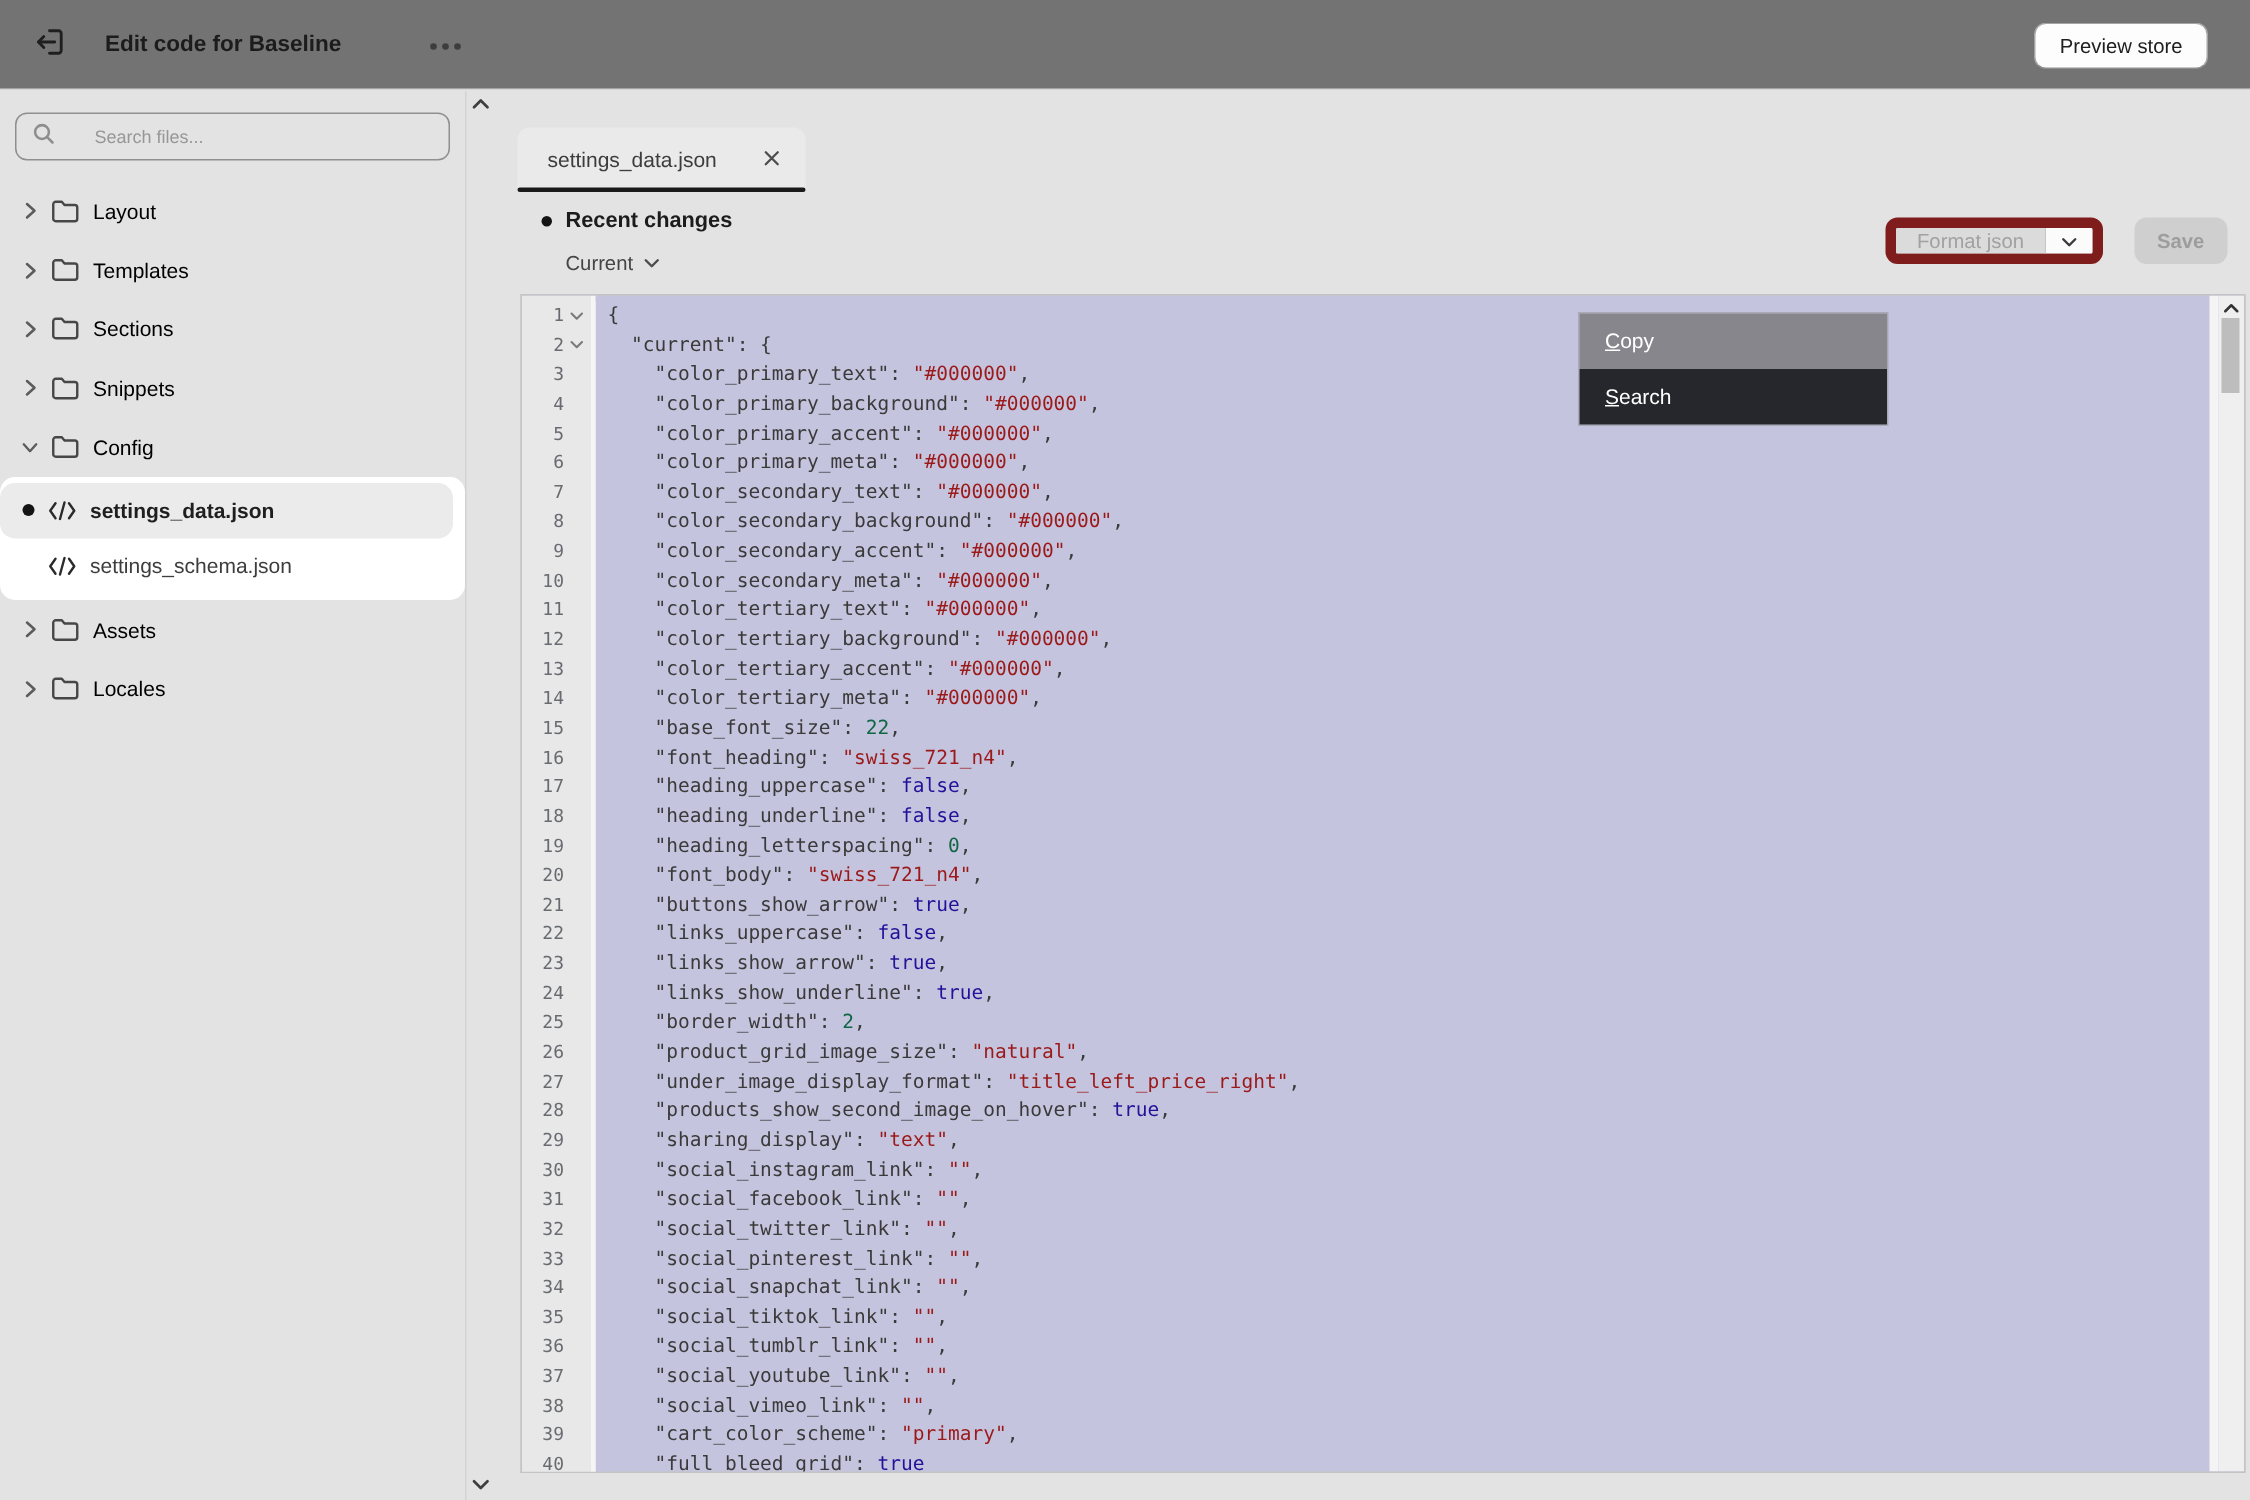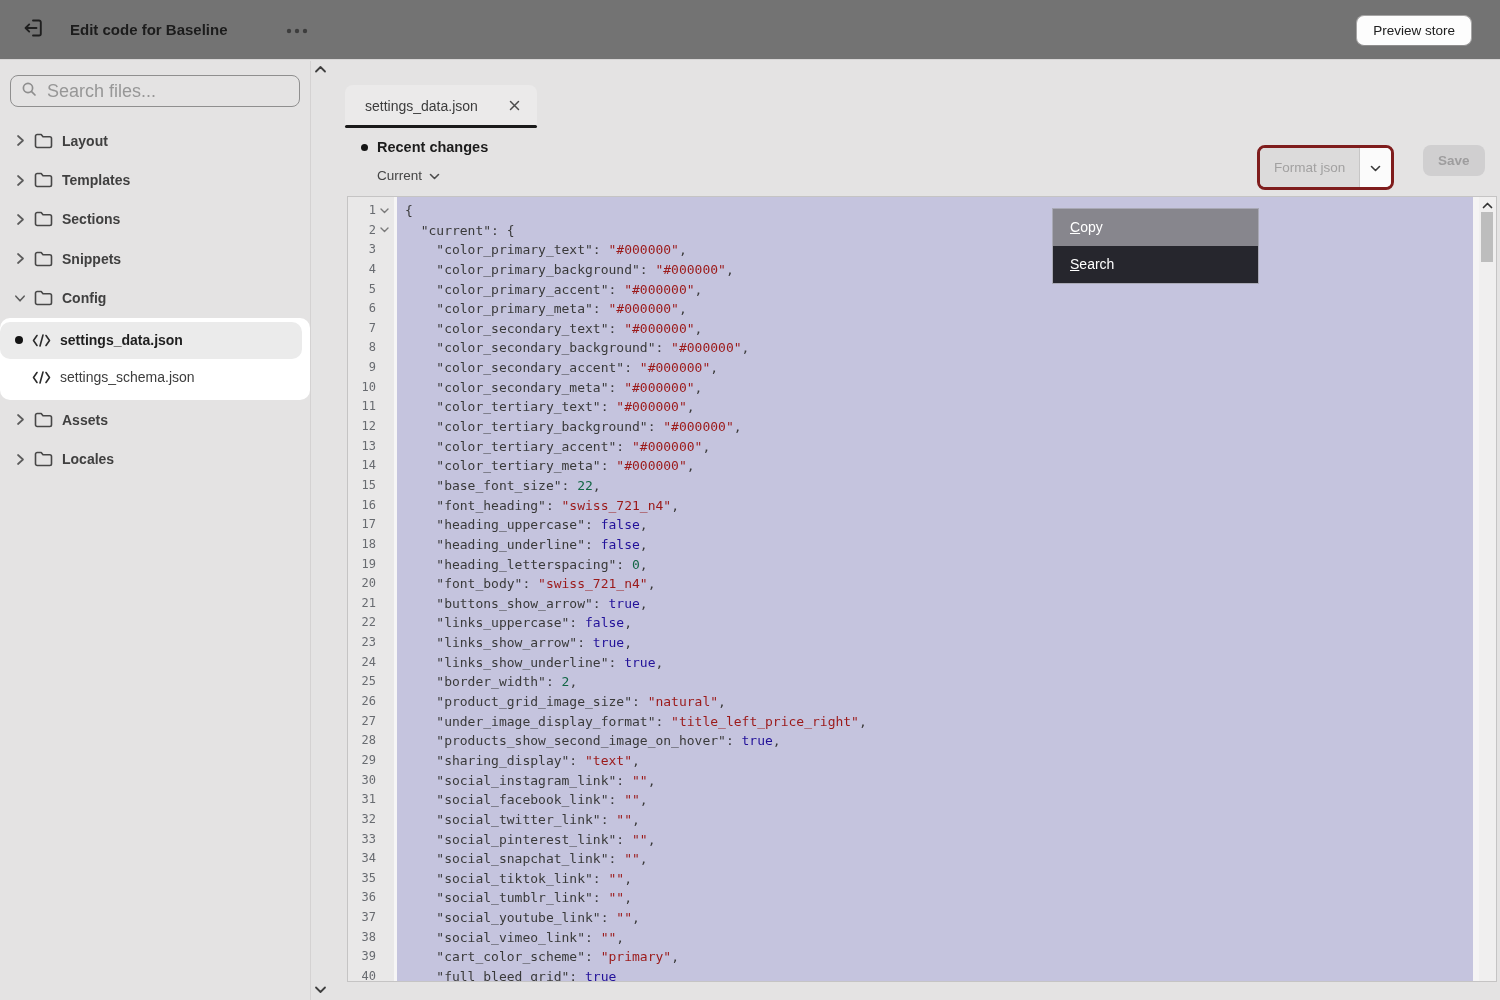--- a/index.html
+++ b/index.html
@@ -17,28 +17,28 @@
   .preview-btn{position:absolute;right:28px;top:15px;height:31px;padding:0 16px;background:#fdfdfd;
           border:1px solid #a6a5a5;border-bottom-color:#8f8e8e;border-radius:8px;font-size:13.5px;
           font-weight:500;color:#202020;font-family:"Liberation Sans",sans-serif;cursor:pointer;}
 
   
   .sidebar{position:absolute;left:0;top:61px;width:310px;bottom:0;background:#e4e3e3;}
   .sidebar-divider{position:absolute;left:310px;top:61px;bottom:0;width:1px;background:#d4d2d2;}
   .search-wrap{position:absolute;left:10px;top:14px;width:290px;height:32px;box-sizing:border-box;
           border:1.5px solid #8f8f8f;border-radius:8px;display:flex;align-items:center;background:transparent;}
   .search-wrap svg{margin-left:10px;}
-  .search-input{border:none;outline:none;background:transparent;margin-left:8px;width:230px;
-          font-size:18px;color:#3a3a3a;font-family:"Liberation Sans",sans-serif;}
+  .search-input{border:none;outline:none;background:transparent;margin-left:24px;width:230px;
+          font-size:12px;color:#3a3a3a;font-family:"Liberation Sans",sans-serif;}
   .search-input::placeholder{color:#979797;}
   .tree{position:absolute;left:0;top:60px;width:310px;}
   .trow{height:39.4px;display:flex;align-items:center;padding-left:14px;box-sizing:border-box;cursor:pointer;}
   .trow .chev{width:12px;display:flex;justify-content:center;}
   .trow .ficon{width:19px;margin-left:8px;display:flex;justify-content:center;}
-  .trow .tlabel{margin-left:9px;font-size:14px;color:#404040;font-weight:bold;}
+  .trow .tlabel{margin-left:9px;font-size:14px;color:#000000;}
   .config-files{background:#ffffff;border-radius:10px;width:310px;box-sizing:border-box;padding:4px 0 4px 0;}
   .frow{height:37px;display:flex;align-items:center;padding-left:15px;box-sizing:border-box;cursor:pointer;}
   .frow .dotslot{width:8px;margin-right:9px;display:flex;}
   .mod-dot{width:8px;height:8px;border-radius:50%;background:#141414;}
   .frow .ficon2{width:19px;margin-right:9px;display:flex;justify-content:center;}
   .frow .flabel{font-size:14px;color:#3d3d3d;}
   .frow.selected{background:#ebebeb;border-radius:10px;margin:0 8px 0 0;width:302px;padding-left:7px;}
   .frow.selected .dotslot{margin-left:8px;}
   .frow.selected .flabel{font-weight:600;color:#1f1f1f;}
   .sb-arrow{position:absolute;left:311px;width:18px;height:16px;display:flex;align-items:center;justify-content:center;cursor:pointer;}
@@ -49,21 +49,21 @@
   .tab-label{margin-left:20px;font-size:14px;color:#3c3c3c;}
   .tab-close{margin-left:auto;margin-right:14px;width:18px;height:18px;display:flex;align-items:center;justify-content:center;cursor:pointer;}
   .tab-underline{position:absolute;left:345px;top:125px;width:192px;height:3px;background:#1a1a1a;border-radius:2px;}
 
   .status-row{position:absolute;left:361px;top:139px;display:flex;align-items:center;}
   .status-dot{width:7px;height:7px;border-radius:50%;background:#141414;margin-right:9px;}
   .status-label{font-size:14.5px;font-weight:600;color:#1c1c1c;}
   .version-row{position:absolute;left:377px;top:166px;display:flex;align-items:center;cursor:pointer;text-align:right;}
   .version-label{font-size:13.5px;color:#454545;margin-right:7px;}
 
-  .format-btn{position:absolute;left:1257px;top:145px;height:45px;display:flex;border:3px solid #7f1d1d;
+  .format-btn{position:absolute;left:1257px;top:145px;height:31px;display:flex;border:7px solid #7f1d1d;
        border-radius:8px;overflow:hidden;box-sizing:border-box;}
   .format-main{background:#dcdbdb;color:#a2a1a1;font-size:13.5px;font-weight:500;display:flex;
        align-items:center;padding:0 14px;border:none;font-family:"Liberation Sans",sans-serif;}
   .format-caret{background:#fbfbfb;width:32px;display:flex;align-items:center;justify-content:center;
        border:none;border-left:1px solid #c7c6c6;cursor:pointer;}
   .save-btn{position:absolute;left:1423px;top:145px;height:31px;padding:0 15px;background:#d0cfd0;
        color:#9e9d9e;font-size:13.5px;font-weight:600;border:none;border-radius:8px;
        font-family:"Liberation Sans",sans-serif;}
 
   

